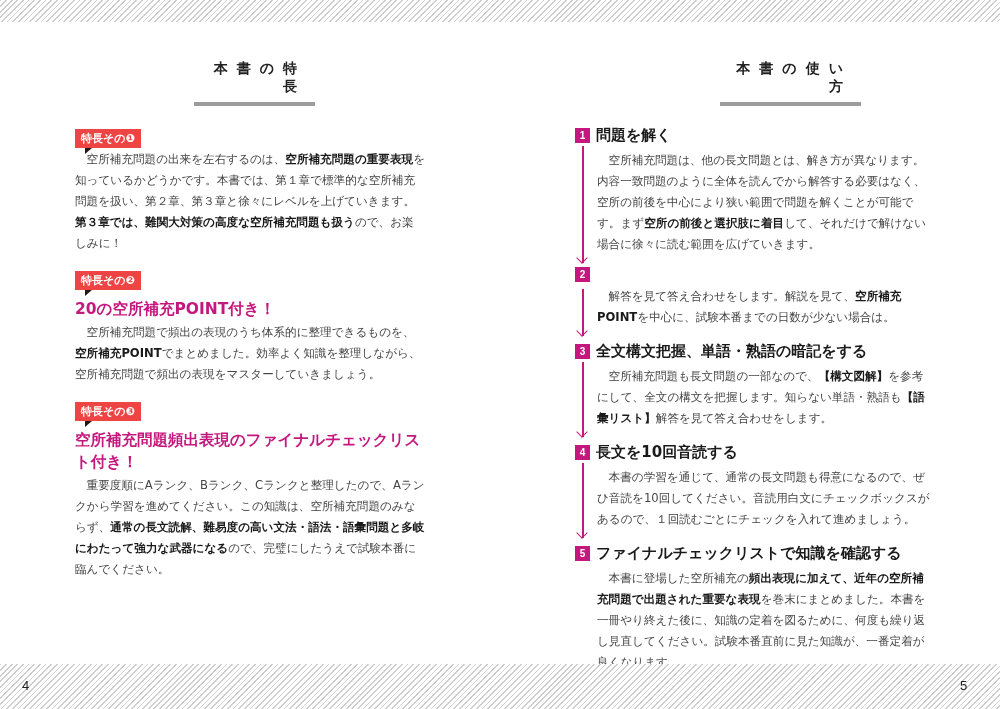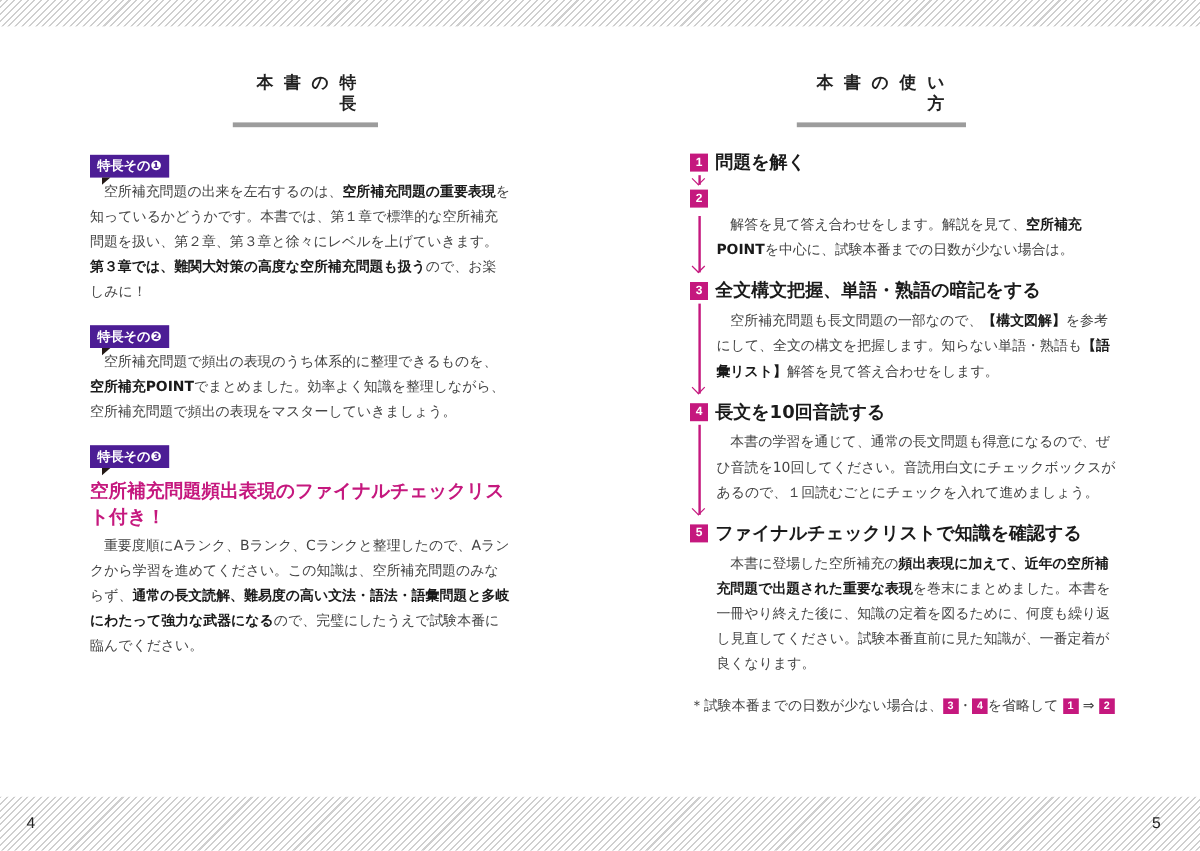--- a/index.html
+++ b/index.html
@@ -14,28 +14,28 @@
     .page-num { position: absolute; top: 678px; font-family: "Liberation Sans", sans-serif; font-size: 13px; color: #222; }
     .page-num.left { left: 22px; }
     .page-num.right { left: 960px; }
 
     .section-title {
       position: absolute; top: 60px; font-size: 14px; font-weight: bold; color: #222;
       letter-spacing: 9px; text-align: right; padding-bottom: 4px;
     }
     .section-title .bar { display: block; height: 4px; background: #9c9c9c; margin-top: 6px; margin-right: -9px; }
     .section-title.left { left: 194px; width: 112px; }
-    .section-title.right { left: 664px; width: 132px; }
+    .section-title.right { left: 720px; width: 132px; }
 
     .col { position: absolute; font-size: 11.6px; line-height: 21px; }
     .col.left { left: 75px; width: 350px; top: 128px; }
     .col.right { left: 575px; width: 355px; top: 124px; }
 
     .tag {
-      display: inline-block; background: #4c1d95; color: #fff; font-size: 11px; font-weight: bold;
+      display: inline-block; background: #ef4444; color: #fff; font-size: 11px; font-weight: bold;
       padding: 1px 6px 1px 6px; position: relative; line-height: 17px;
     }
     .tag::after {
       content: ""; position: absolute; left: 10px; bottom: -6px;
       border-left: 0 solid transparent; border-right: 7px solid transparent; border-top: 6px solid #231815;
     }
     .feature { margin-bottom: 12px; }
     .feature-head { color: #c5187e; font-weight: bold; font-size: 15.5px; line-height: 22px; margin-top: 7px; margin-bottom: 2px; }
     .para { text-indent: 1em; color: #444; }
     .para b { color: #1a1a1a; }
@@ -77,20 +77,21 @@
 </div>
 
 <div class="col left">
   <div class="feature">
     <span class="tag">特長その❶</span>
     <div class="para"><span>空所補充問題の出来を左右するのは、</span><b>空所補充問題の重要表現</b><span>を知っているかどうかです。本書では、第１章で標準的な空所補充問題を扱い、第２章、第３章と徐々にレベルを上げていきます。</span><b>第３章では、難関大対策の高度な空所補充問題も扱う</b><span>ので、お楽しみに！</span></div>
   </div>
 
   <div class="feature" style="margin-top:16px;">
     <span class="tag">特長その❷</span>
+    <div class="feature-head">20の空所補充POINT付き！</div>
     <div class="para"><span>空所補充問題で頻出の表現のうち体系的に整理できるものを、</span><b>空所補充POINT</b><span>でまとめました。効率よく知識を整理しながら、空所補充問題で頻出の表現をマスターしていきましょう。</span></div>
   </div>
 
   <div class="feature" style="margin-top:16px;">
     <span class="tag">特長その❸</span>
     <div class="feature-head">空所補充問題頻出表現のファイナルチェックリスト付き！</div>
     <div class="para"><span>重要度順にAランク、Bランク、Cランクと整理したので、Aランクから学習を進めてください。この知識は、空所補充問題のみならず、</span><b>通常の長文読解、難易度の高い文法・語法・語彙問題と多岐にわたって強力な武器になる</b><span>ので、完璧にしたうえで試験本番に臨んでください。</span></div>
   </div>
 </div>
 
@@ -99,20 +100,21 @@
   <span class="bar"></span>
 </div>
 
 <div class="col right">
   <div class="step">
     <div class="step-head">
       <span class="badge">1</span>
       <span>問題を解く</span>
     </div>
     <span class="arrow"></span>
+    <div class="step-body"><span>空所補充問題は、他の長文問題とは、解き方が異なります。内容一致問題のように全体を読んでから解答する必要はなく、空所の前後を中心により狭い範囲で問題を解くことが可能です。まず</span><b>空所の前後と選択肢に着目</b><span>して、それだけで解けない場合に徐々に読む範囲を広げていきます。</span></div>
   </div>
 
   <div class="step">
     <div class="step-head">
       <span class="badge">2</span>
     </div>
     <span class="arrow"></span>
     <div class="step-body"><span>解答を見て答え合わせをします。解説を見て、</span><b>空所補充POINT</b><span>を中心に、試験本番までの日数が少ない場合は。</span></div>
   </div>
 

